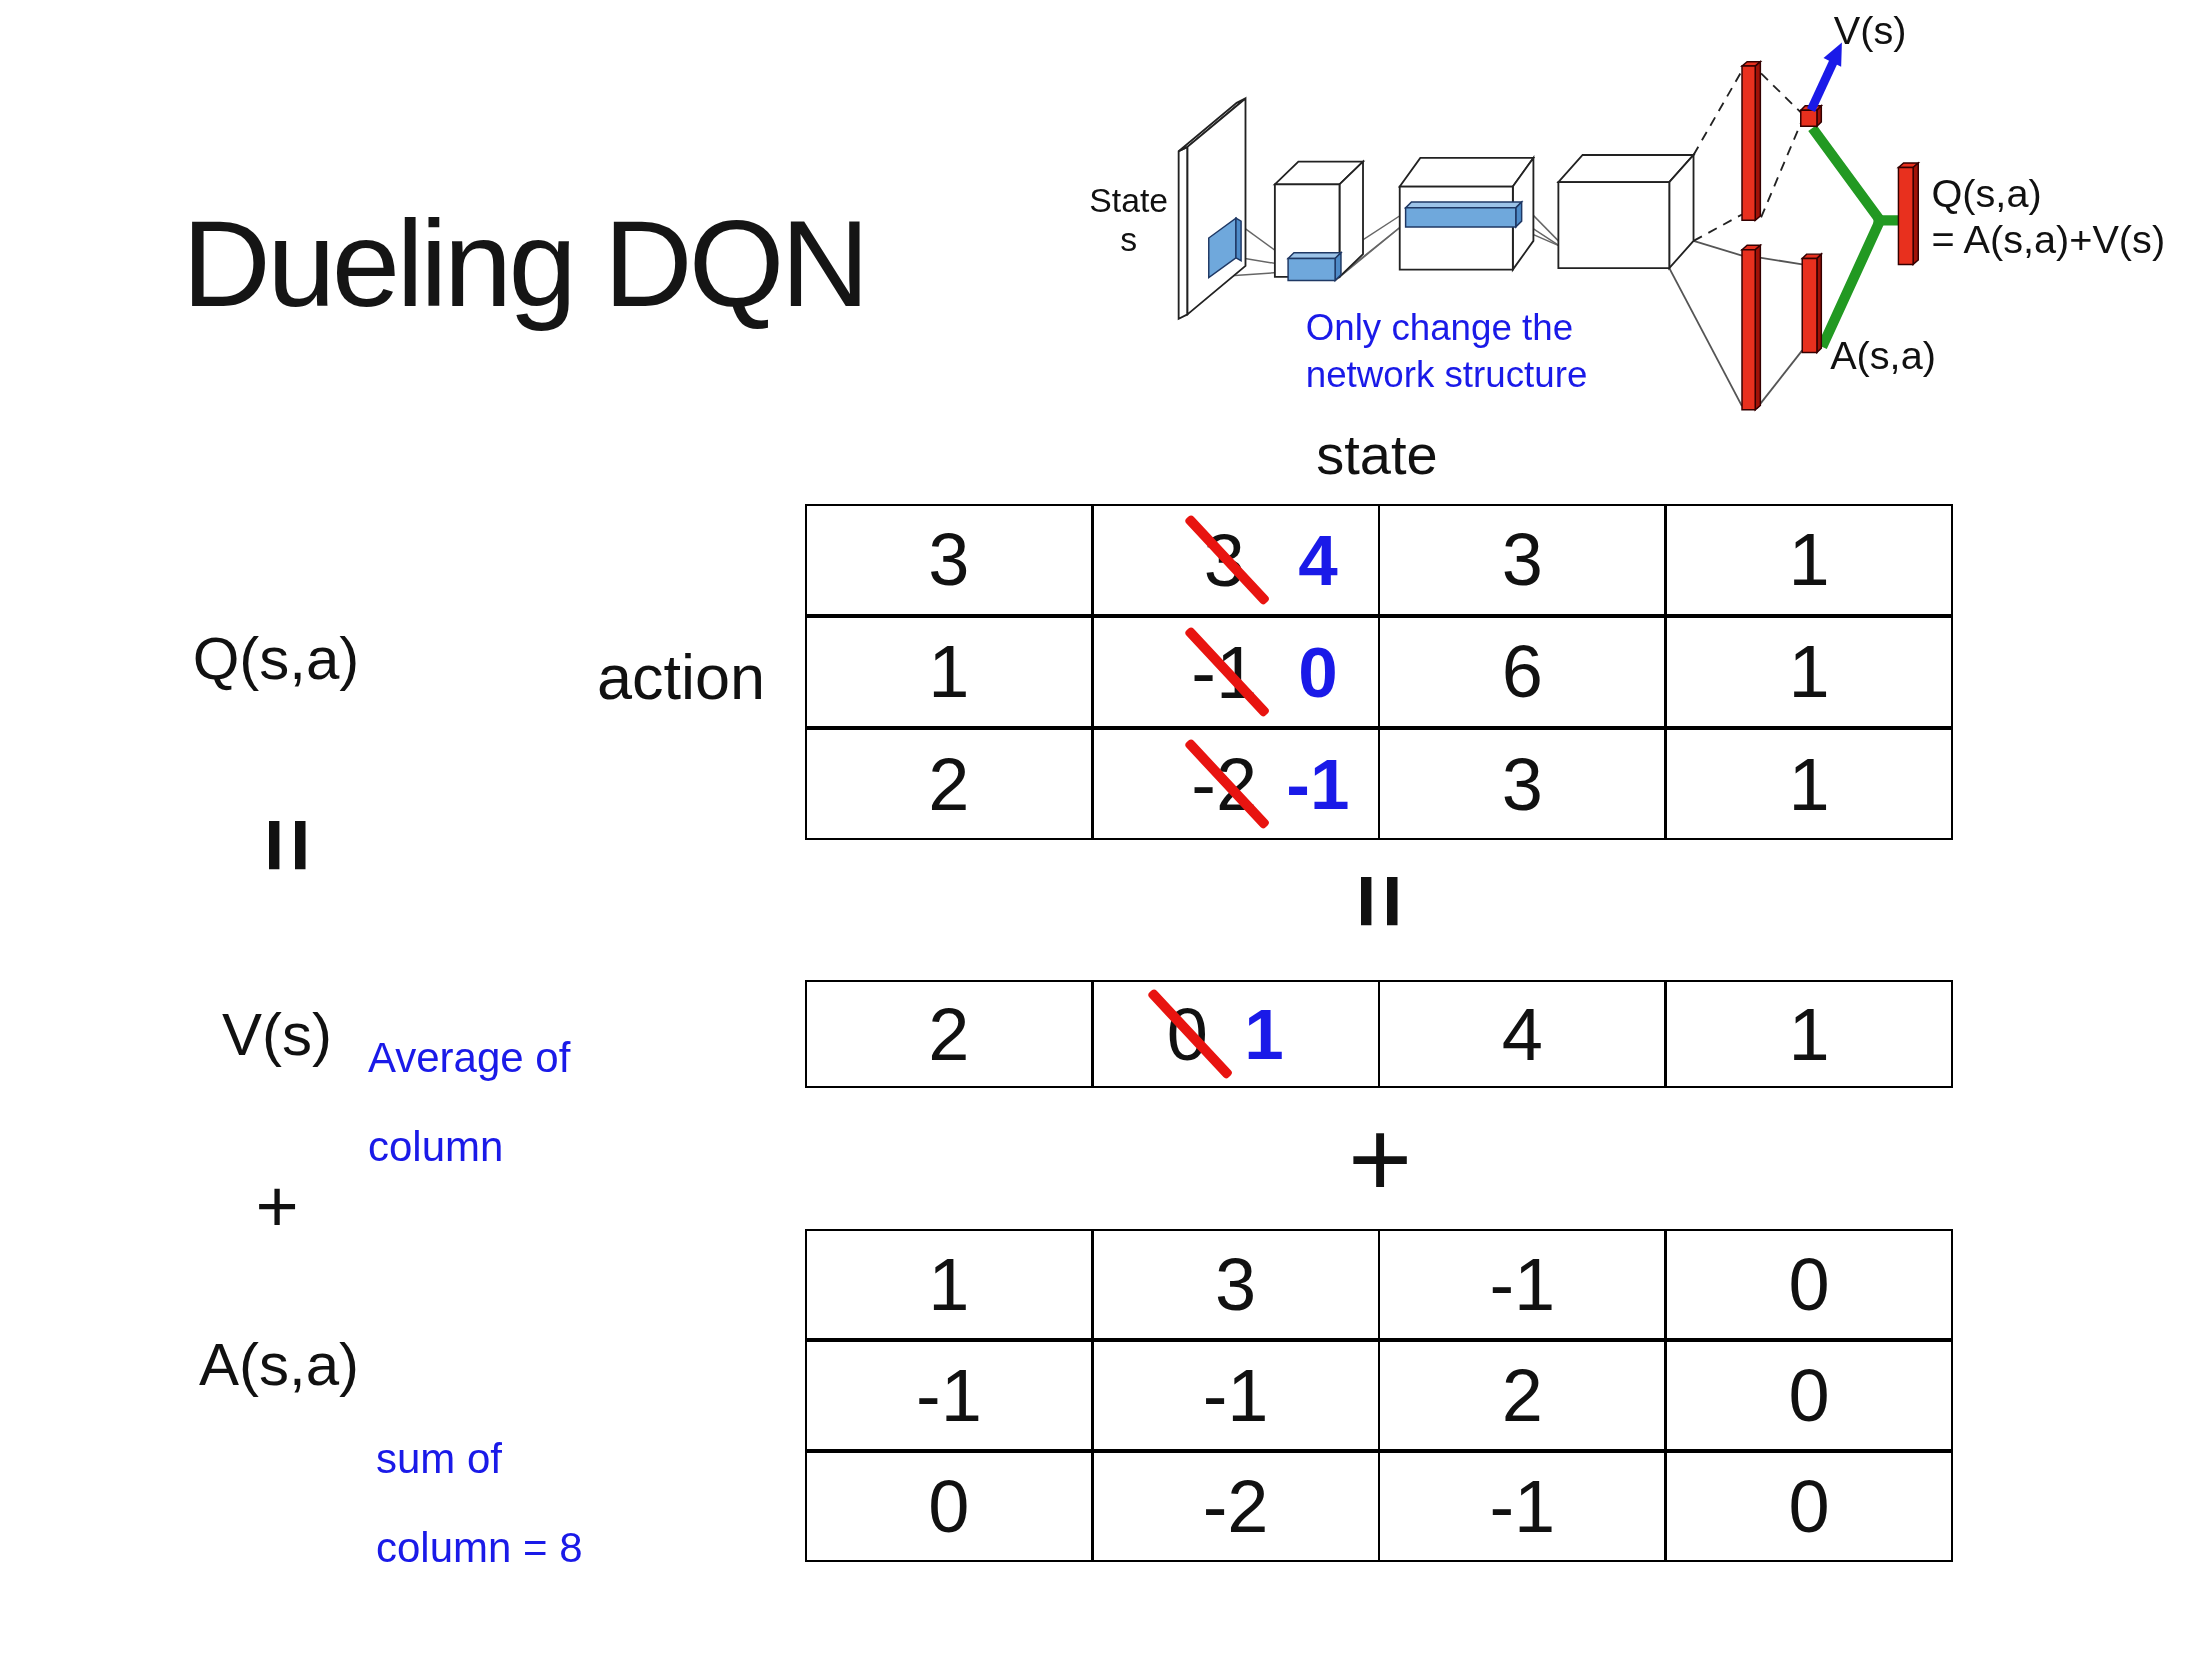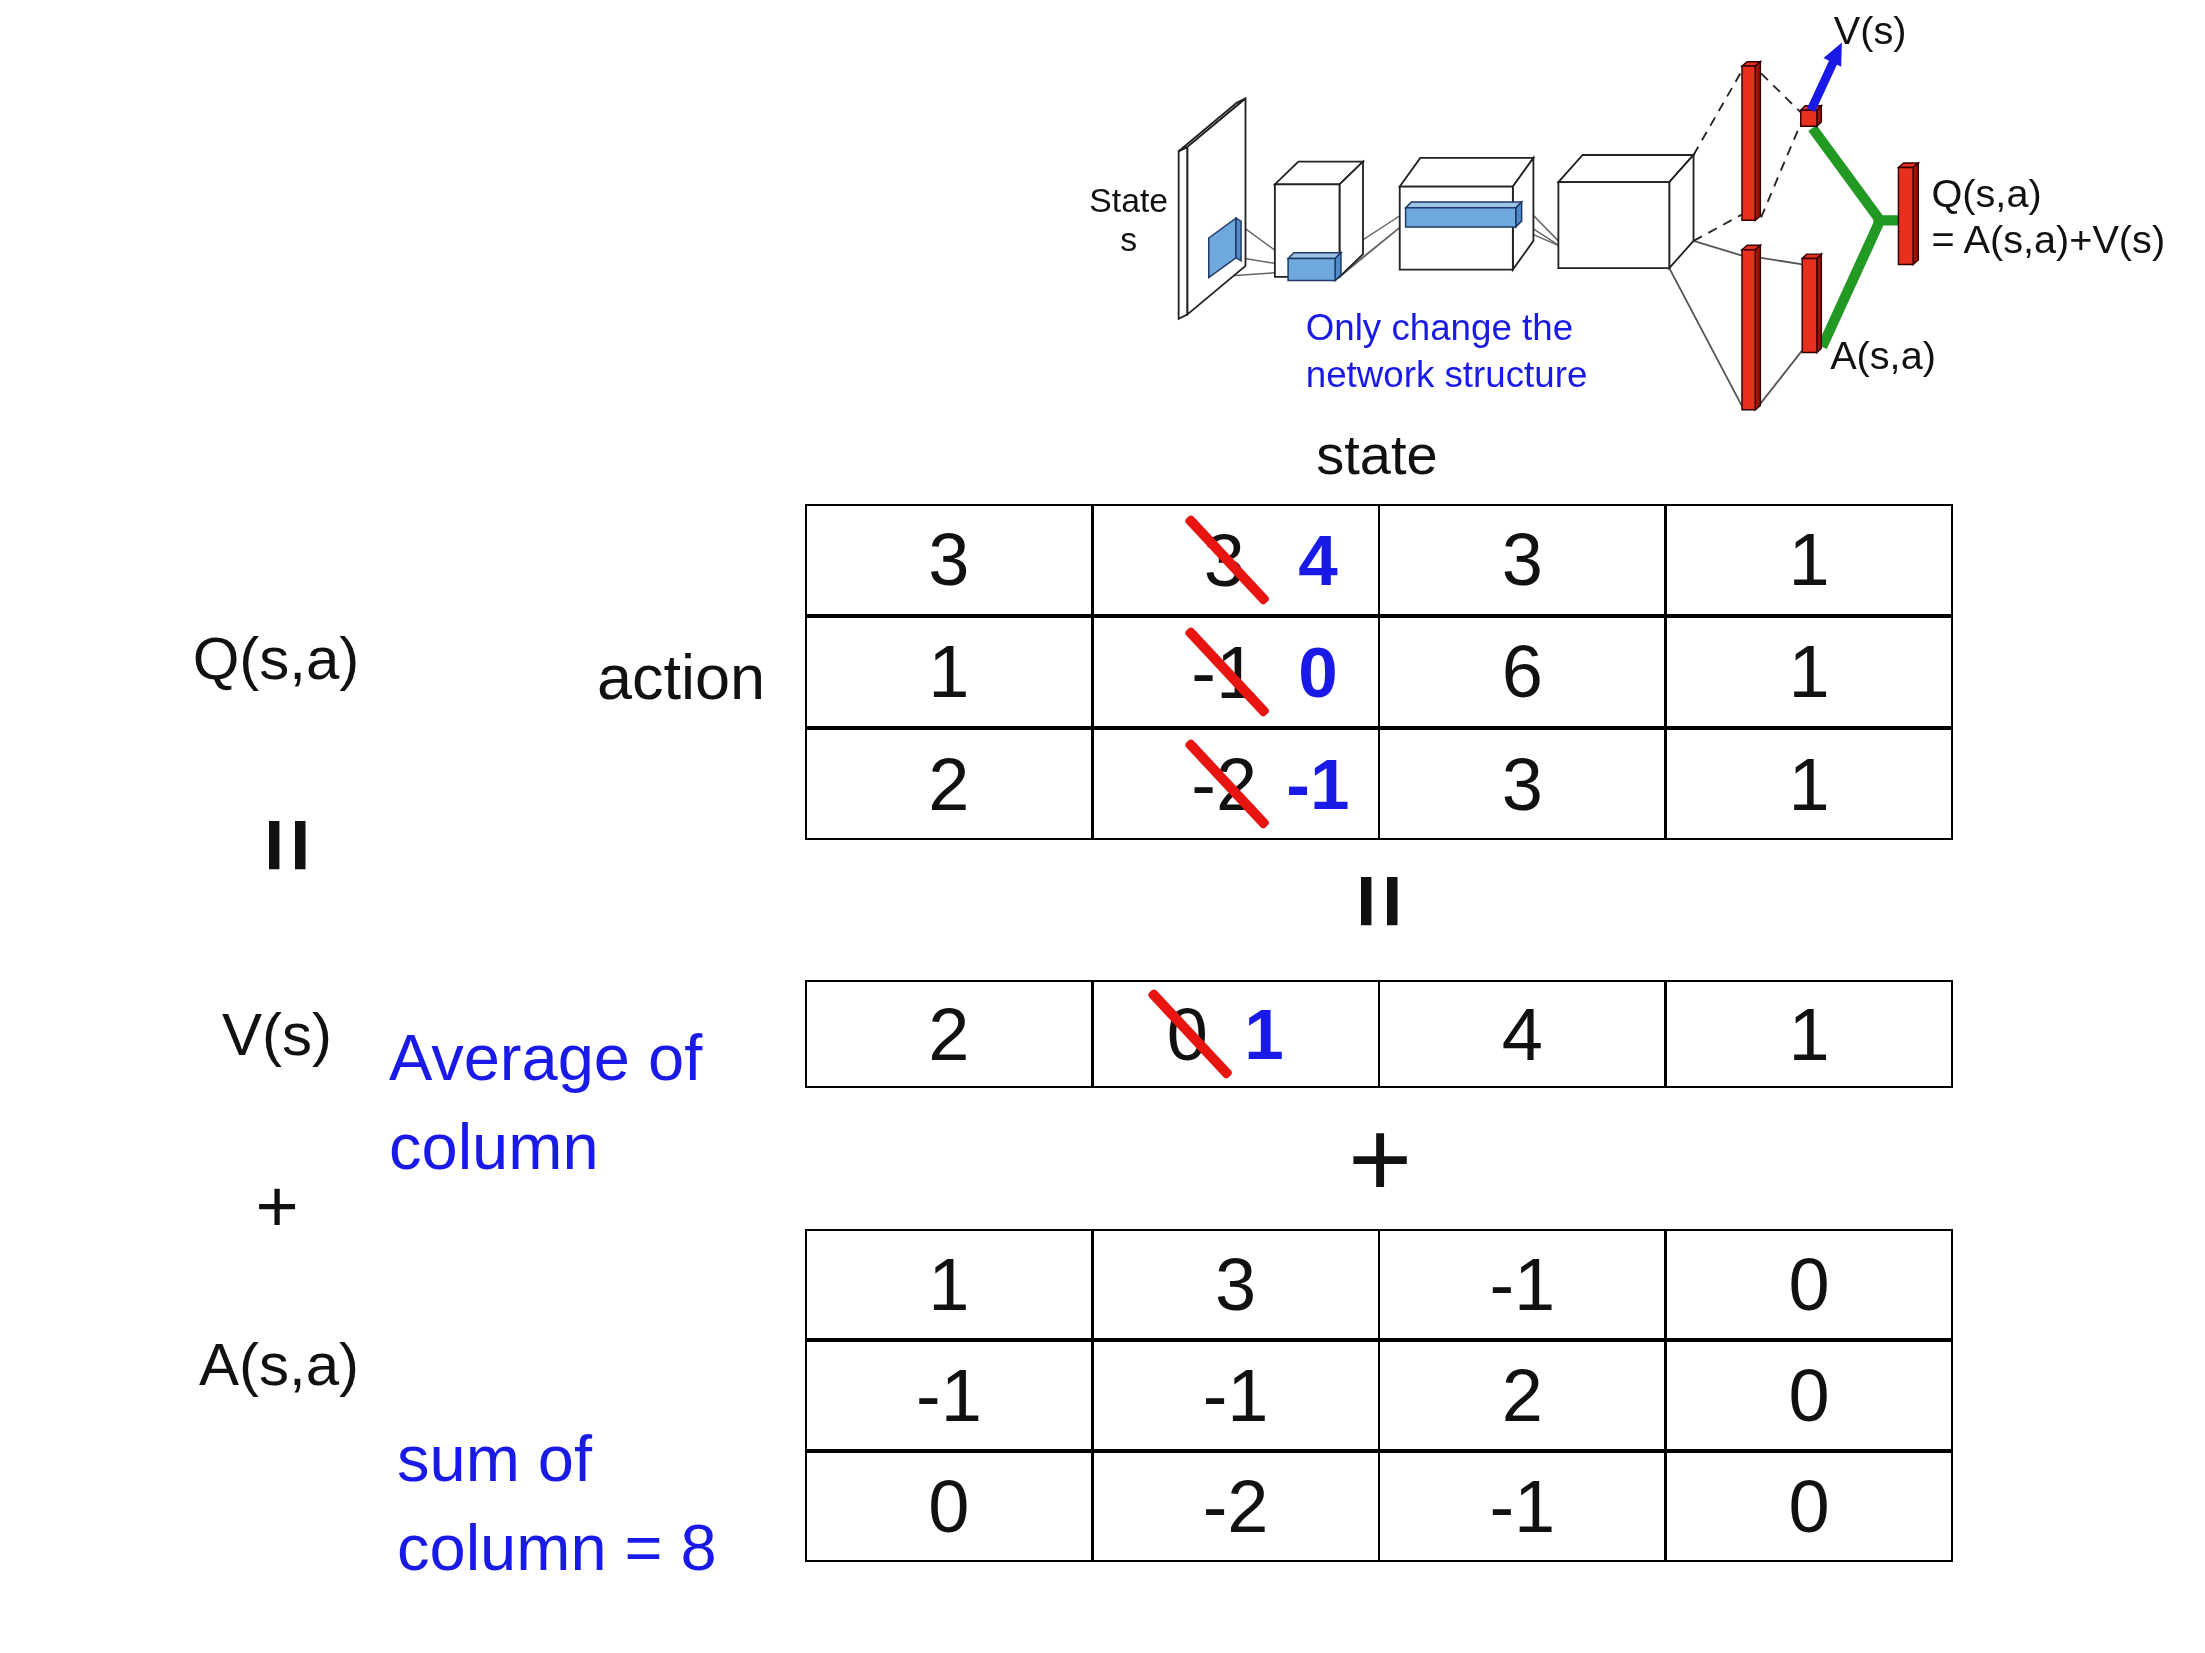--- a/index.html
+++ b/index.html
@@ -28,21 +28,21 @@
   .action-label{left:681px; top:677px; font-size:63px;}
   .eq-rot{font-size:96px; font-weight:700;}
   .eq-left{left:288px; top:845px;}
   .eq-center{left:1380px; top:901px;}
   .eq-rot .g{display:inline-block;transform:rotate(90deg);}
   .plus-left{left:277px; top:1206px; font-size:74px;}
   .plus-center{left:1380px; top:1158px; font-size:110px;}
 
   .note{
     color:var(--blue);
-    font-size:65px; line-height:89px; white-space:nowrap;margin-left:21px;
+    font-size:42px; line-height:89px; white-space:nowrap;
   }
   .avg-note{left:368px; top:1013px;}
   .sum-note{left:376px; top:1414px;}
 
   
   .tbl{
     display:grid;
     background:#000;
     border:2.9px solid #000;
     column-gap:2.9px; row-gap:4.4px;
@@ -73,20 +73,21 @@
   
   .net{left:1066px; top:0px;}
   .net text{font-family:"Liberation Sans", sans-serif; fill:#111;}
   .net .blue-note{fill:var(--blue);}
 </style>
 </head>
 <body>
 
 <div class="slide">
 
+  <div class="abs title">Dueling DQN</div>
 
   <svg class="abs net" width="1139" height="426" viewBox="0 0 1550 580">
 
     <g stroke="#666" stroke-width="2">
       <line x1="231" y1="302" x2="305" y2="356"></line>
       <line x1="231" y1="350" x2="305" y2="362"></line>
       <line x1="199" y1="377" x2="305" y2="370"></line>
       <line x1="374" y1="346" x2="460" y2="290"></line>
       <line x1="374" y1="374" x2="460" y2="305"></line>
       <line x1="366" y1="382" x2="460" y2="305"></line>

